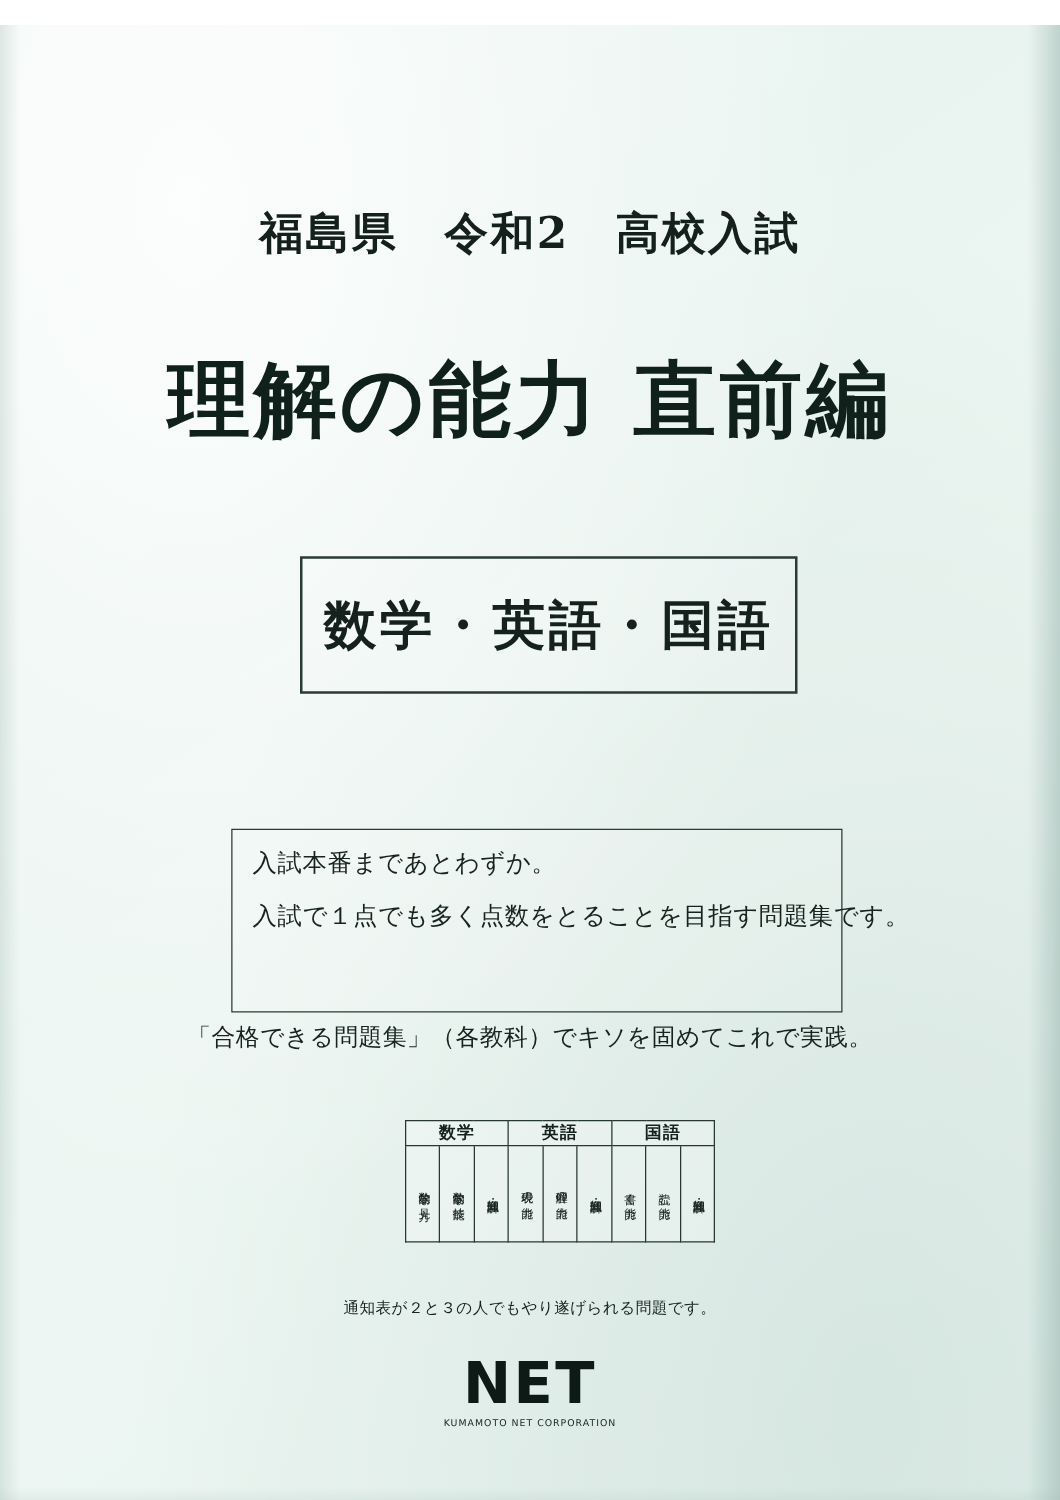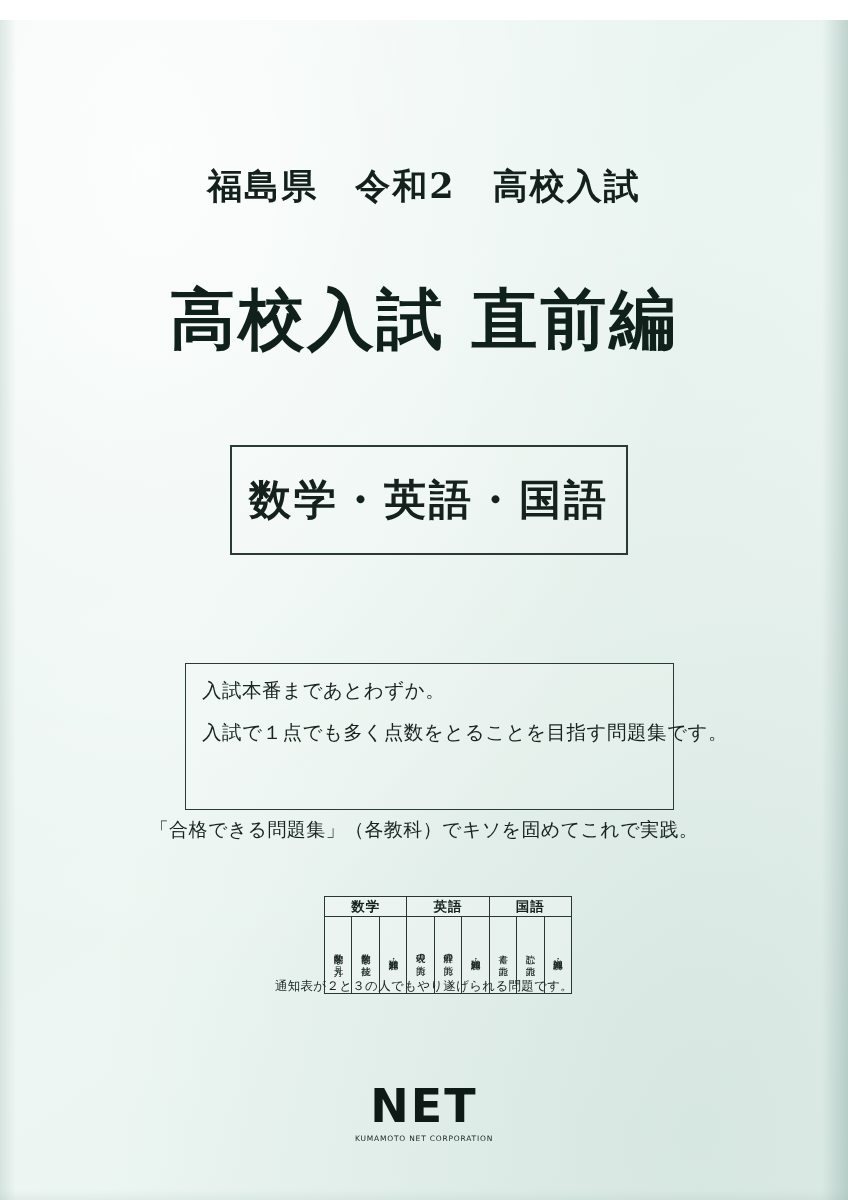--- a/index.html
+++ b/index.html
@@ -88,21 +88,21 @@
     font-family: "DejaVu Serif", "Liberation Serif", serif;
     font-weight: 700;
     letter-spacing: 3px;
     white-space: pre;
   }
 
   
   .subject-box {
     position: absolute;
     top: 425px;
-    left: 230px;
+    left: 240px;
     width: 394px;
     height: 106px;
     border: 2px solid #2a3a35;
     display: flex;
     align-items: center;
     justify-content: center;
     background: rgba(255,255,255,0.12);
   }
   .subject-box .subject-text {
     font-size: 42px;
@@ -183,21 +183,21 @@
     line-height: 1.12;
     letter-spacing: 0.5px;
     margin: 0 auto;
     display: inline-block;
     height: 72px;
     white-space: pre-line;
   }
 
   .table-footnote {
     position: absolute;
-    top: 958px;
+    top: 1018px;
     left: 0;
     width: 848px;
     text-align: center;
     font-size: 12.5px;
     color: #16231f;
     font-family: "DejaVu Serif", "Liberation Serif", serif;
     letter-spacing: 0.3px;
     white-space: pre;
   }
 
@@ -235,21 +235,21 @@
 
 <div class="page">
   <div class="edge-shadow"></div>
   <div class="edge-shadow-bottom"></div>
   <div class="edge-shadow-left"></div>
 
   <div class="content">
 
     <div class="header-line">福島県　令和2　高校入試</div>
 
-    <div class="main-title">高校入試 直前編</div>
+    <div class="main-title">理解の能力 直前編</div>
 
     <div class="subject-box">
       <span class="subject-text">数学・英語・国語</span>
     </div>
 
     <div class="desc-box">
       <div class="desc-line">入試本番まであとわずか。</div>
       <div class="desc-line">入試で１点でも多く点数をとることを目指す問題集です。</div>
     </div>
 

